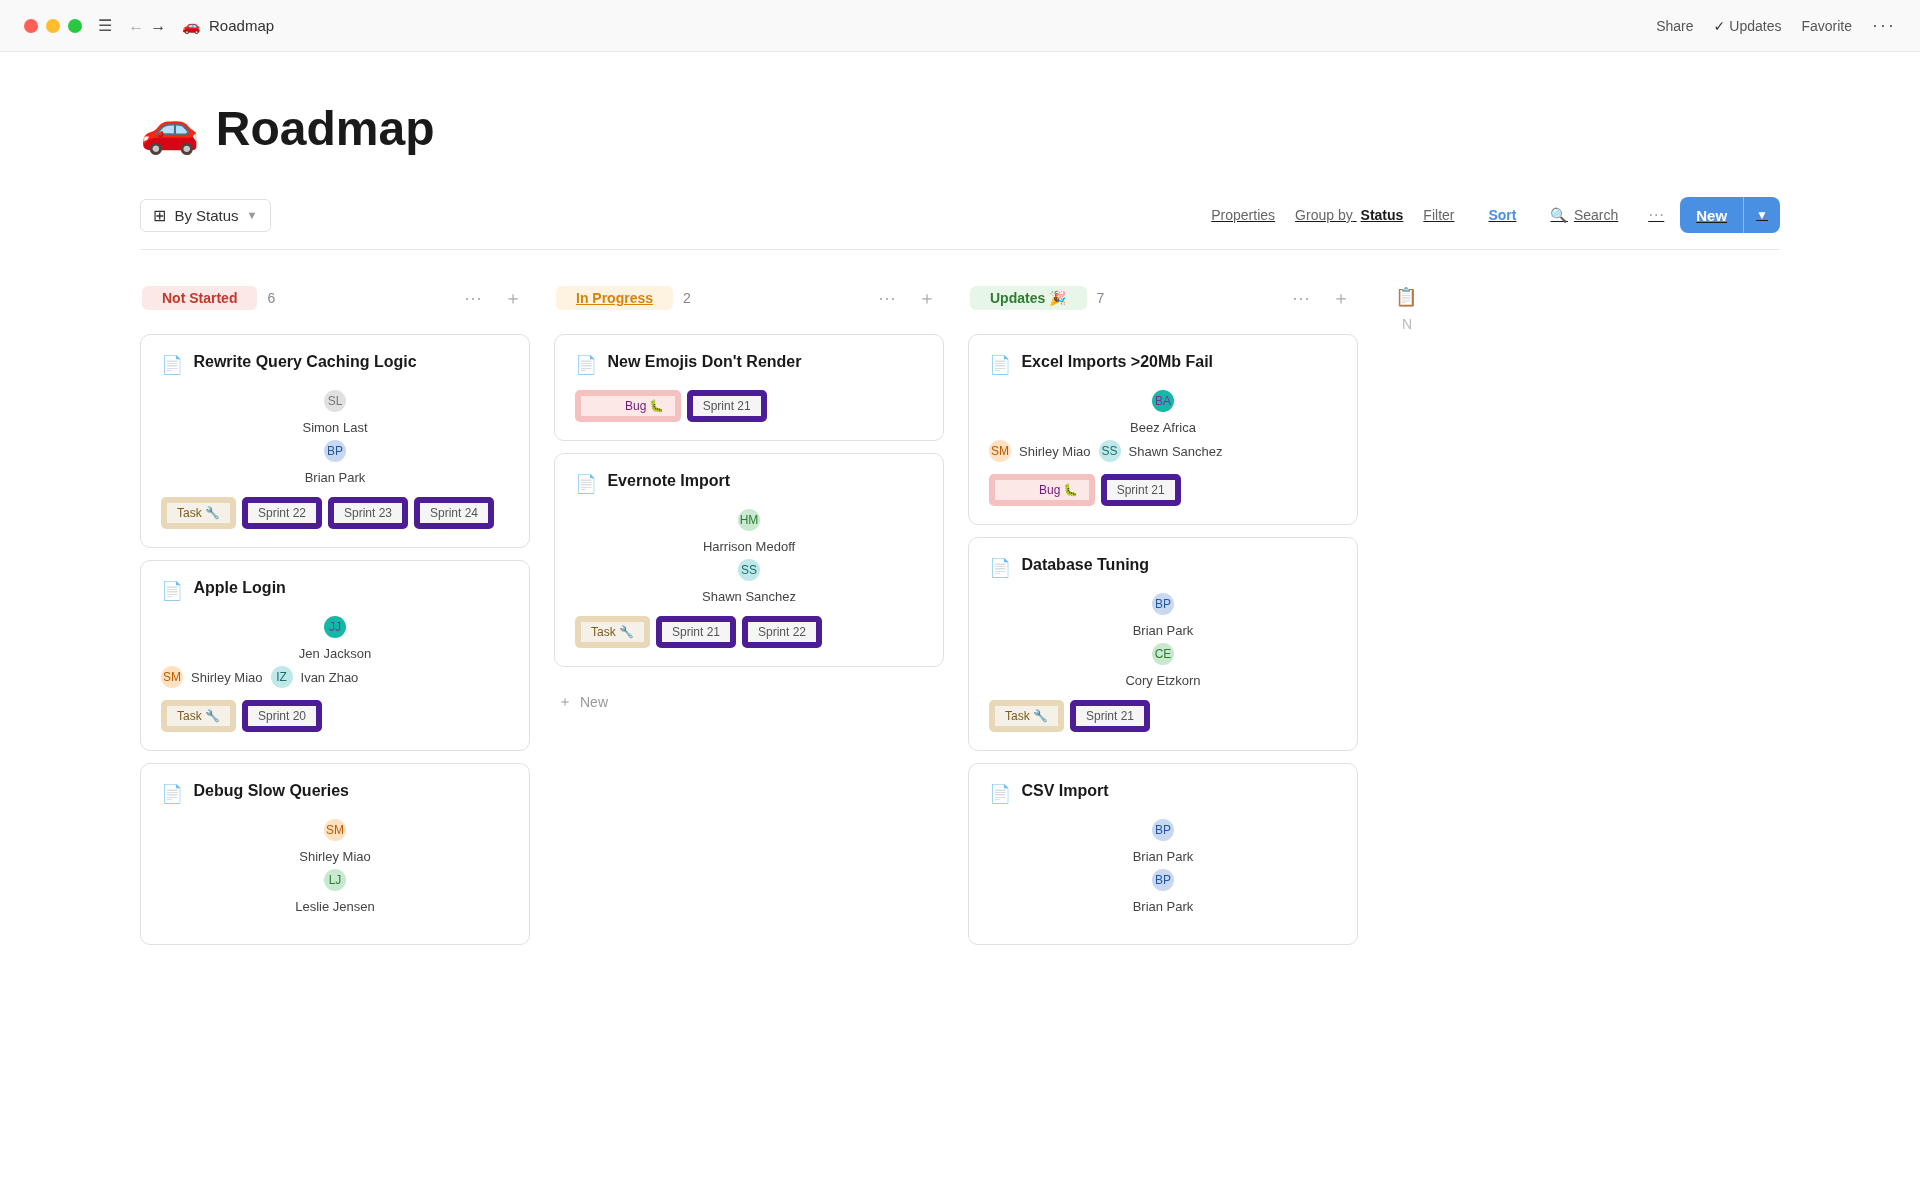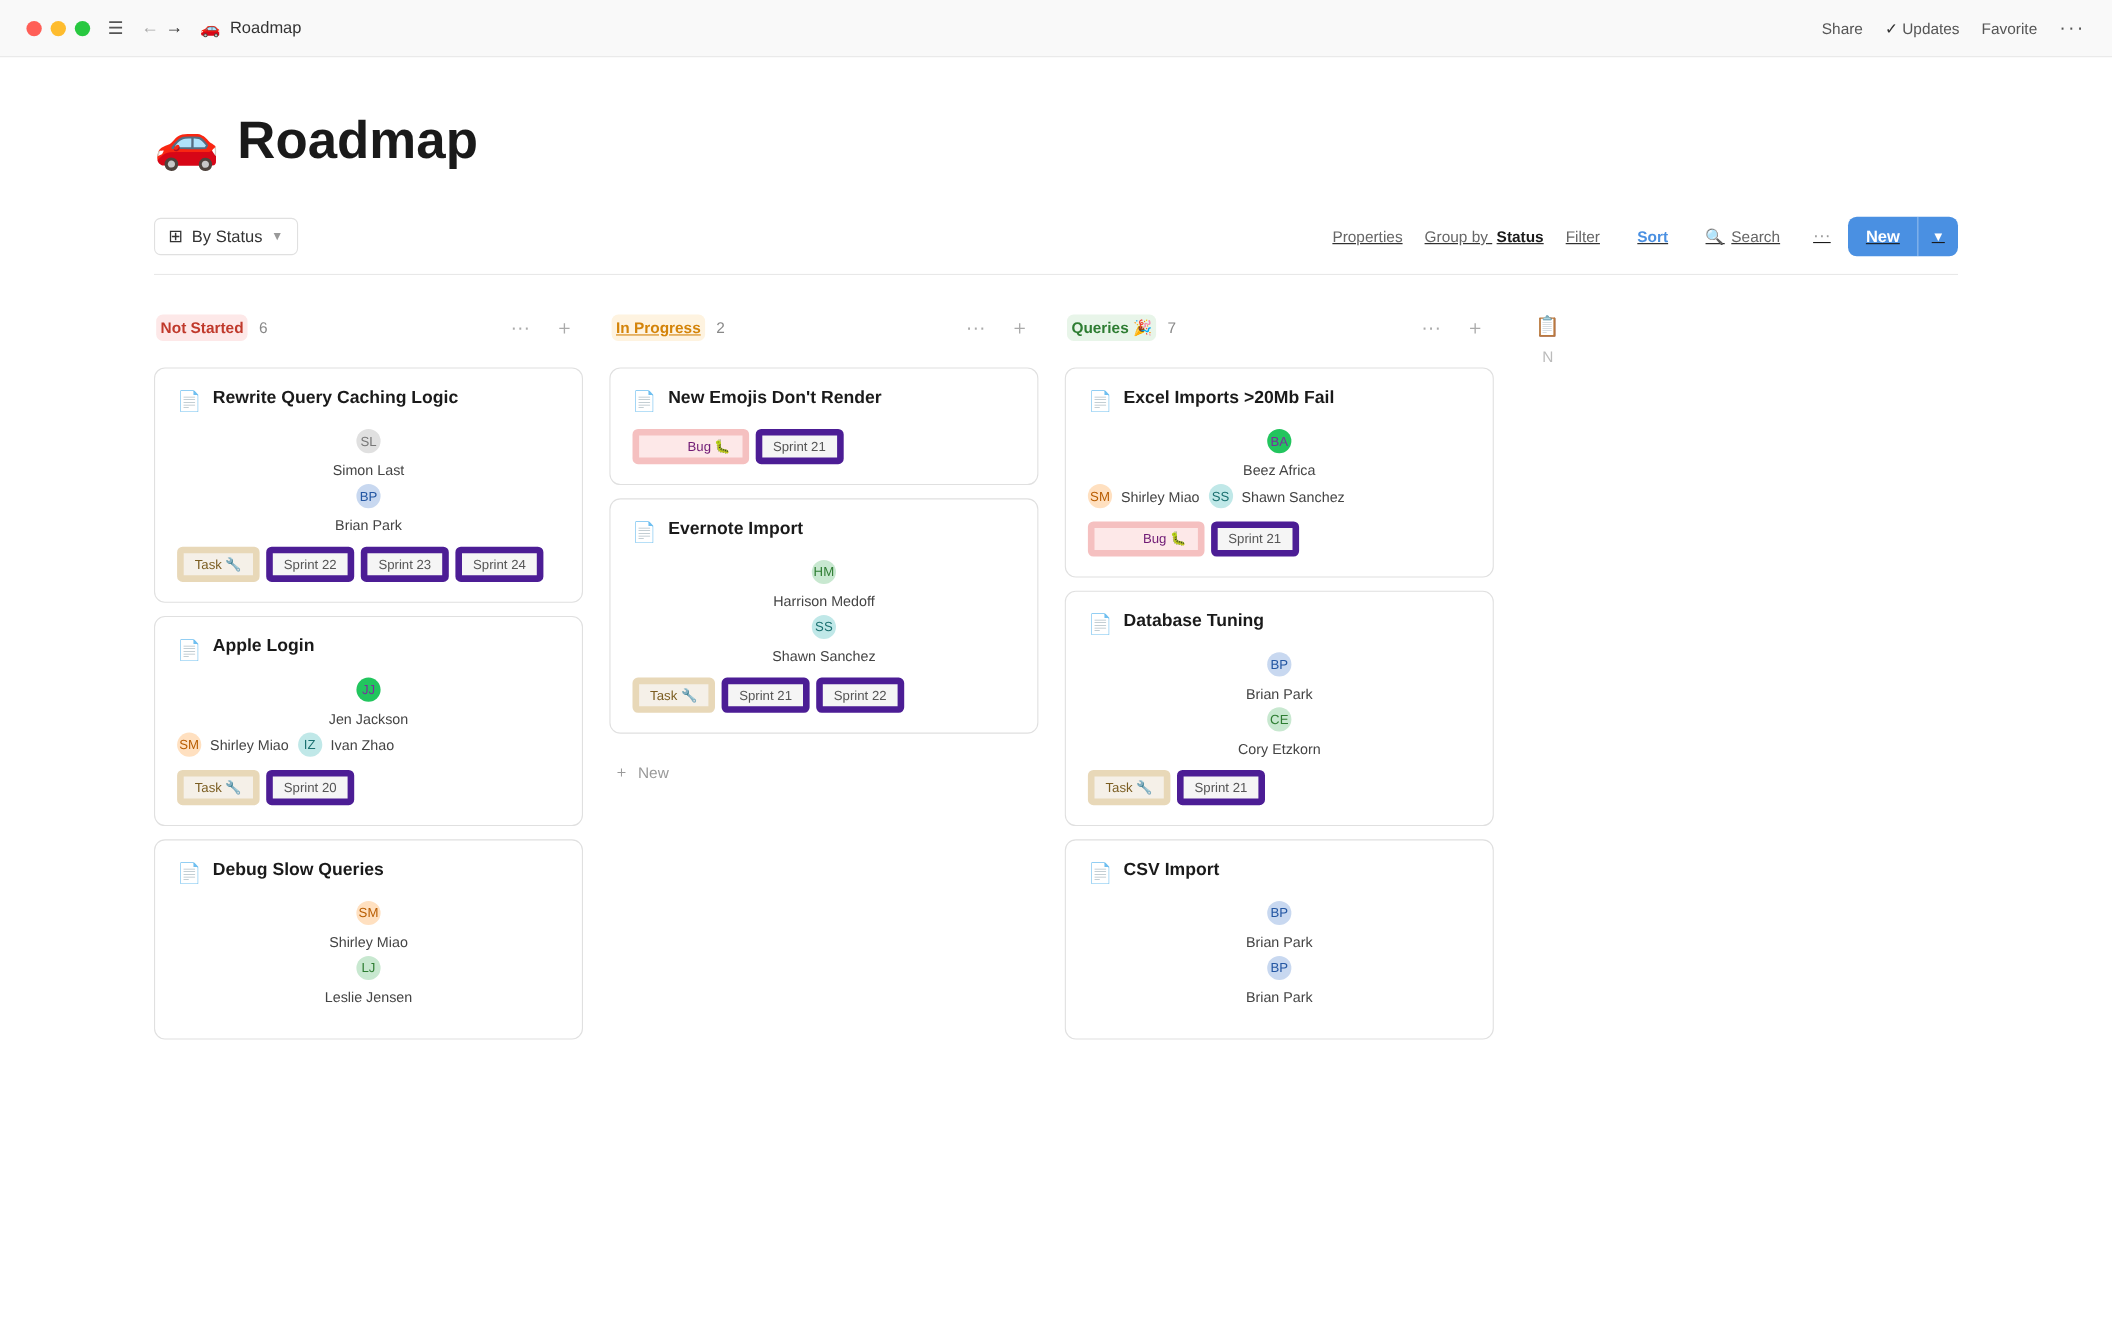--- a/index.html
+++ b/index.html
@@ -211,21 +211,21 @@
     }
 
     .column-header {
       display: flex;
       align-items: center;
       gap: 10px;
       margin-bottom: 16px;
       padding: 6px 2px;
     }
     .status-badge {
-      padding: 4px 4px;
+      padding: 4px 20px;
       border-radius: 6px;
       font-size: 14px;
       font-weight: 600;
     }
     .status-not-started {
       background: #fde8e8;
       color: #c0392b;
     }
     .status-in-progress {
       background: #fef3e0;
@@ -366,21 +366,21 @@
       font-size: 18px;
       color: #bbb;
       margin-bottom: 8px;
     }
 
     
     .av-gray { background: #e0e0e0; color: #777; }
     .av-blue { background: #c8d8f0; color: #2457a3; }
     .av-green { background: #c8e8d0; color: #2e7d32; }
     .av-orange { background: #ffe0c0; color: #b85c00; }
-    .av-purple { background: #22c55e; color: #7b2d9e; }
+    .av-purple { background: #14b8a6; color: #7b2d9e; }
     .av-pink { background: #f8d0e0; color: #c0305a; }
     .av-teal { background: #c0e8e8; color: #1a7070; }
   </style>
 </head>
 <body>
 
 <div class="titlebar">
   <div class="titlebar-left">
     <div class="traffic-lights">
       <div class="tl tl-red"></div>
@@ -565,21 +565,21 @@
       </div>
 
       <div class="new-card-placeholder">
         <span>＋</span>
         <span>New</span>
       </div>
     </div>
 
     <div class="column">
       <div class="column-header">
-        <span class="status-badge status-complete">Queries 🎉</span>
+        <span class="status-badge status-complete">Updates 🎉</span>
         <span class="col-count">7</span>
         <span class="col-action">···</span>
         <span class="col-add">＋</span>
       </div>
 
       <div class="card">
         <div class="card-title">
           <span class="card-doc-icon">📄</span>
           <span>Excel Imports &gt;20Mb Fail</span>
         </div>

